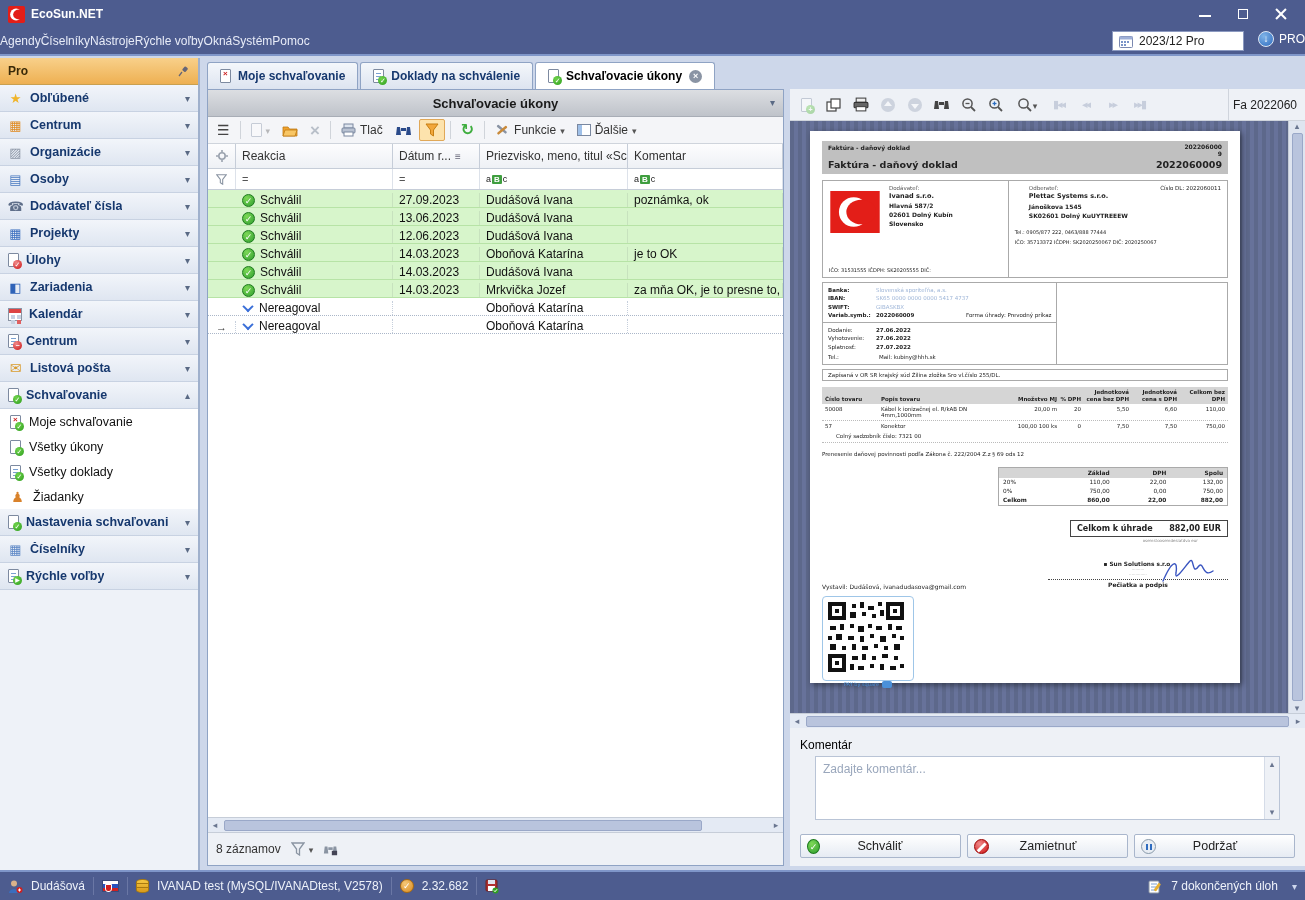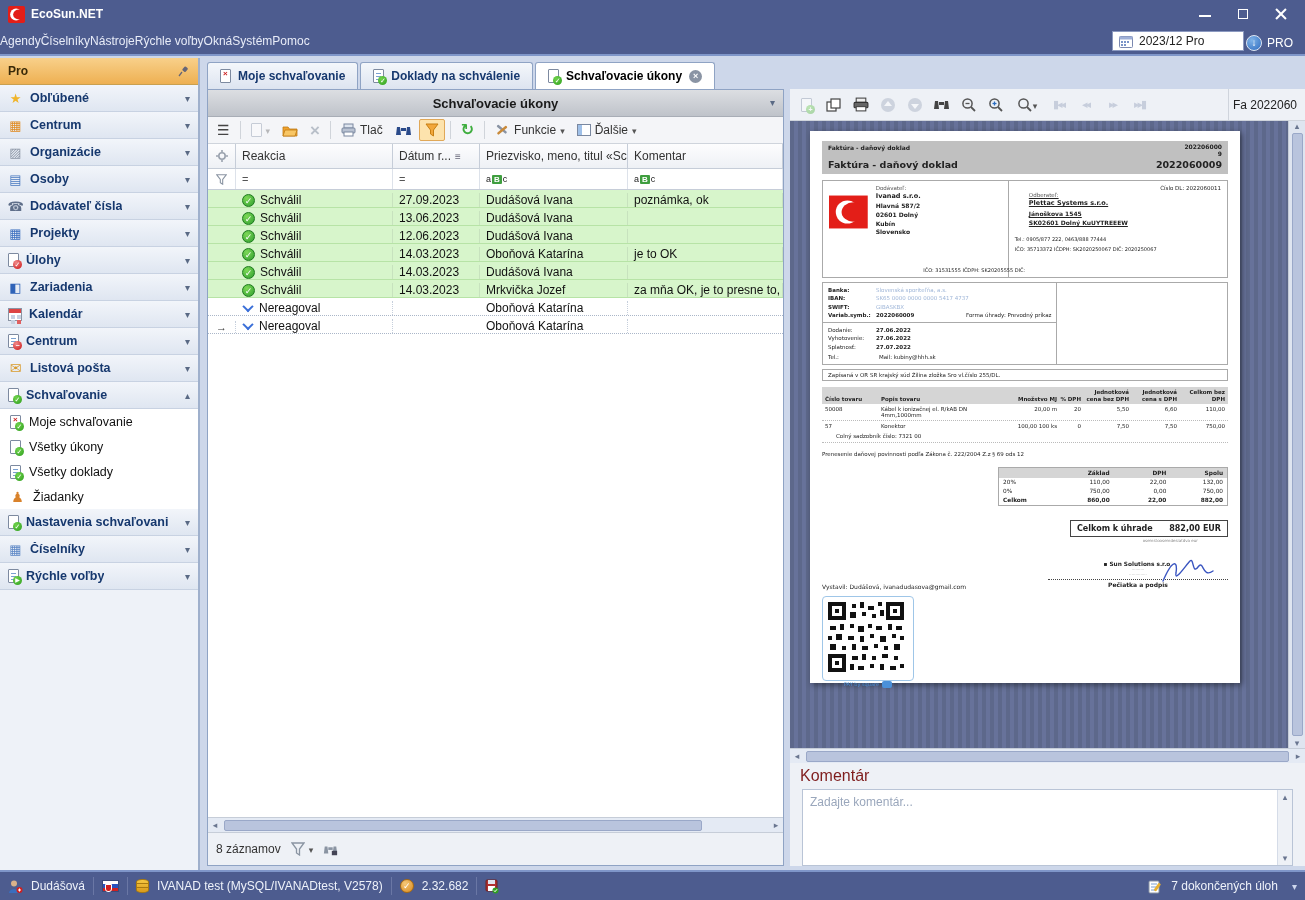--- a/index.html
+++ b/index.html
@@ -12,21 +12,21 @@
   .app-title { font-weight:bold; font-size:12px; }
   .win-controls { margin-left:auto; display:flex; align-items:center; gap:26px; padding-right:18px; }
   .wc { width:12px; height:12px; position:relative; cursor:pointer; }
   .wc-min::after { content:""; position:absolute; left:0; right:0; top:7px; height:2px; background:#fff; }
   .wc-max::after { content:""; position:absolute; inset:1px; border:1.5px solid #fff; }
   .wc-close::before,.wc-close::after { content:""; position:absolute; left:-1px; top:5px; width:14px; height:2px; background:#fff; }
   .wc-close::before { transform:rotate(45deg);} .wc-close::after { transform:rotate(-45deg);}
 
   .menubar { position:absolute; left:0; top:28px; right:0; height:28px; background:#4d5c8f; display:flex; align-items:center; color:#e8ecf8; border-bottom:2px solid #7f96c9; }
   .menu-item { padding:0 0; height:100%; display:flex; align-items:center; cursor:pointer; }
-  .menu-right { margin-left:auto; display:flex; align-items:flex-end; gap:2px; padding-right:12px; }
+  .menu-right { margin-left:auto; display:flex; align-items:flex-start; gap:14px; }
   .period-box { background:#fff; border:1px solid #8b99c0; height:20px; width:132px; display:flex; align-items:center; gap:6px; padding:0 6px; color:#222; cursor:pointer; }
   .pro-badge { display:flex; align-items:center; gap:5px; color:#fff; }
   .pro-circle { width:16px; height:16px; border-radius:50%; background:radial-gradient(circle at 35% 30%,#7fb3e8,#2f6cbf); border:1px solid #dfe8f5; color:#fff; font-size:10px; line-height:14px; text-align:center; }
 
   
   .sidebar { position:absolute; left:0; top:58px; width:200px; bottom:30px; background:#eef2f8; border-right:2px solid #9fb0cc; }
   .sb-header { height:27px; background:linear-gradient(#f8d08a,#eeb052); display:flex; align-items:center; padding:0 8px; font-weight:bold; color:#3a2a08; border-bottom:1px solid #c9a050; }
   .sb-pin { margin-left:auto; width:12px; height:12px; }
   .sb-item { height:27px; display:flex; align-items:center; gap:7px; padding:0 8px; background:linear-gradient(#f2f5fa,#dfe6f1); border-bottom:1px solid #c8d2e2; cursor:pointer; }
   .sb-item .lbl { font-weight:bold; color:#16386e; font-size:12.5px; white-space:nowrap; overflow:hidden; }
@@ -116,21 +116,21 @@
   .vscroll { position:absolute; right:0; top:0; bottom:0; width:17px; background:#dfe5f0; display:flex; flex-direction:column; align-items:center; border-left:1px solid #c6cdd8; }
   .vs-thumb { flex:1; width:11px; background:#b9c4dd; border:1px solid #9aa8c8; border-radius:2px; margin:2px 0; }
 
   
   .inv-band { background:#c0c0c0; padding:3px 6px 4px; }
   .band1 { display:flex; justify-content:space-between; font-size:6px; font-weight:bold; }
   .band1 .num { text-align:right; line-height:1.1; }
   .band2 { display:flex; justify-content:space-between; font-size:9.5px; font-weight:bold; margin-top:2px; }
   .parties { border:1px solid #aaa; margin-top:6px; display:flex; min-height:98px; }
   .party { padding:4px 6px; font-size:5.5px; position:relative; }
-  .party.left { width:46%; border-right:1px solid #aaa; display:flex; }
+  .party.left { width:46%; border-right:1px solid #aaa; display:flex; flex-direction:column; }
   .party.right { flex:1; }
   .sup-flex { display:flex; gap:8px; flex:1; }
   .sup-logo { width:52px; height:42px; margin-top:6px; }
   .p-label { color:#555; margin-bottom:1px; }
   .p-name { font-weight:bold; font-size:6.5px; margin-bottom:2px; }
   .p-line { font-size:6px; font-weight:bold; line-height:1.45; }
   .ids { font-size:5px; margin-top:auto; padding-top:3px; white-space:nowrap; }
   .dl-num { position:absolute; right:6px; top:4px; font-size:5.5px; }
   .cust-tel { font-size:5px; margin-top:8px; }
   .midgrid { display:flex; margin-top:4px; gap:0; }
@@ -168,22 +168,22 @@
   .st-addr { font-size:4px; color:#999; line-height:1.3; }
   .st-dots { border-bottom:1.5px dotted #444; margin-top:2px; }
   .st-cap { font-size:6px; font-weight:bold; margin-top:1px; }
   .sig { position:absolute; right:10px; top:-8px; width:60px; height:34px; }
   .qrblock { margin-top:6px; width:92px; }
   .qrframe { border:1.5px solid #9fc6e8; border-radius:4px; padding:3px; background:#fff; }
   .qrcap { font-size:5px; color:#4a90d9; text-align:center; display:flex; align-items:center; justify-content:center; gap:3px; }
   .qricon { width:10px; height:7px; background:#4a90d9; border-radius:2px; }
 
   
-  .cm-label { padding:4px 10px 4px; color:#7f1d1d; font-size:16px; }
-  .cm-box { margin:0 12px; height:77px; background:#a21caf; border:1px solid #b9c4d6; display:flex; }
+  .cm-label { padding:10px 10px 4px; color:#000000; font-size:12px; }
+  .cm-box { margin:0 25px; height:64px; background:#a21caf; border:1px solid #b9c4d6; display:flex; }
   .cm-text { flex:1; border:none; outline:none; resize:none; font-family:"Liberation Sans",sans-serif; font-size:12px; padding:5px 7px; color:#333; }
   .cm-text::placeholder { color:#9aa7bc; }
   .cm-rail { width:15px; background:#eef1f6; border-left:1px solid #d5dce8; display:flex; flex-direction:column; justify-content:space-between; align-items:center; padding:2px 0; }
   .actions { display:flex; gap:6px; padding:14px 10px 8px; }
   .act-btn { flex:1; height:24px; background:linear-gradient(#ffffff,#e6ebf3); border:1px solid #a9b6cc; border-radius:2px; display:flex; align-items:center; cursor:pointer; font-size:12.5px; color:#222; }
   .act-btn .ico { margin-left:6px; }
   .act-btn .t { flex:1; text-align:center; margin-right:20px; }
   .no-circle { width:15px; height:15px; border-radius:50%; background:radial-gradient(circle at 35% 30%,#f08a8a,#c11); border:1px solid #900; position:relative; }
   .no-circle::after { content:""; position:absolute; left:1px; top:6px; width:11px; height:2.5px; background:#fff; transform:rotate(-45deg); }
   .hold-circle { width:15px; height:15px; border-radius:50%; background:#e8edf3; border:1.5px solid #8899aa; position:relative; }
@@ -687,21 +687,21 @@
               <div class="p-name">Ivanad s.r.o.</div>
               <div class="p-line">Hlavná 587/2</div>
               <div class="p-line">02601 Dolný Kubín</div>
               <div class="p-line">Slovensko</div>
             </div>
           </div>
           <div class="ids">IČO: 31531555    IČDPH: SK20205555    DIČ:</div>
         </div>
         <div class="party right">
           <div class="dl-num">Číslo DL: 2022060011</div>
-          <div style="margin-top:7px; margin-left:14px;text-decoration:underline;">
+          <div style="margin-top:0; margin-left:14px;">
             <div class="p-label">Odberateľ:</div>
             <div class="p-name">Plettac Systems s.r.o.</div>
             <div class="p-line" style="margin-top:3px">Jánoškova 1545</div>
             <div class="p-line">SK02601 Dolný KuUYTREEEW</div>
           </div>
           <div class="cust-tel">Tel.: 0905/877 222, 0463/888 77444</div>
           <div class="ids" style="margin-top:1px">IČO: 35713372    IČDPH: SK2020250067    DIČ: 2020250067</div>
         </div>
       </div>
       <div class="midgrid">
@@ -903,20 +903,34 @@
     </div>
 
   <div class="cm-label">Komentár</div>
   <div class="cm-box">
     <textarea class="cm-text" placeholder="Zadajte komentár..." style=""></textarea>
     <div class="cm-rail">
         <span class="sc-ar">▴</span>
         <span class="sc-ar">▾</span>
       </div>
   </div>
+  <div class="actions">
+    <div class="act-btn">
+        <span class="ico ok-circle" style="width:15px;height:15px;line-height:14px"></span>
+        <span class="t">Schváliť</span>
+      </div>
+    <div class="act-btn">
+        <span class="ico no-circle"></span>
+        <span class="t">Zamietnuť</span>
+      </div>
+    <div class="act-btn">
+        <span class="ico hold-circle"></span>
+        <span class="t">Podržať</span>
+      </div>
+  </div>
 </div>
 
 <div class="statusbar">
   <svg width="15" height="15" viewBox="0 0 15 15">
       <circle cx="6" cy="4.5" r="3" fill="#d9b28a"></circle>
       <path d="M1 14 C1 9 11 9 11 14 Z" fill="#3a6ebf"></path>
       <circle cx="11.5" cy="11" r="3" fill="#d02020"></circle>
       <path d="M10 11 h3 M11.5 9.5 v3" stroke="#fff" stroke-width="1"></path>
     </svg>
   <span>Dudášová</span>

